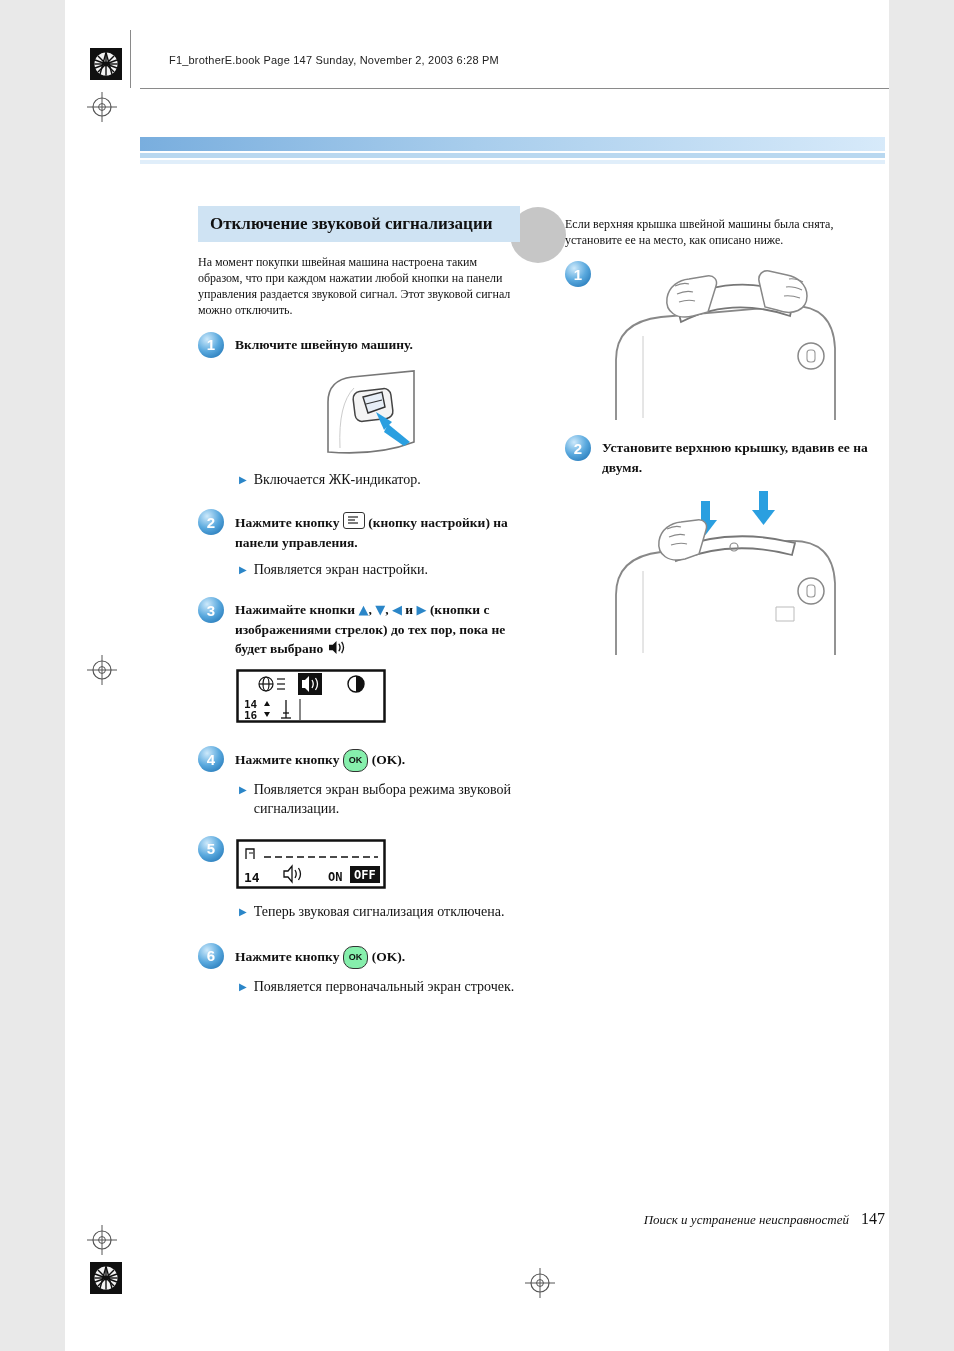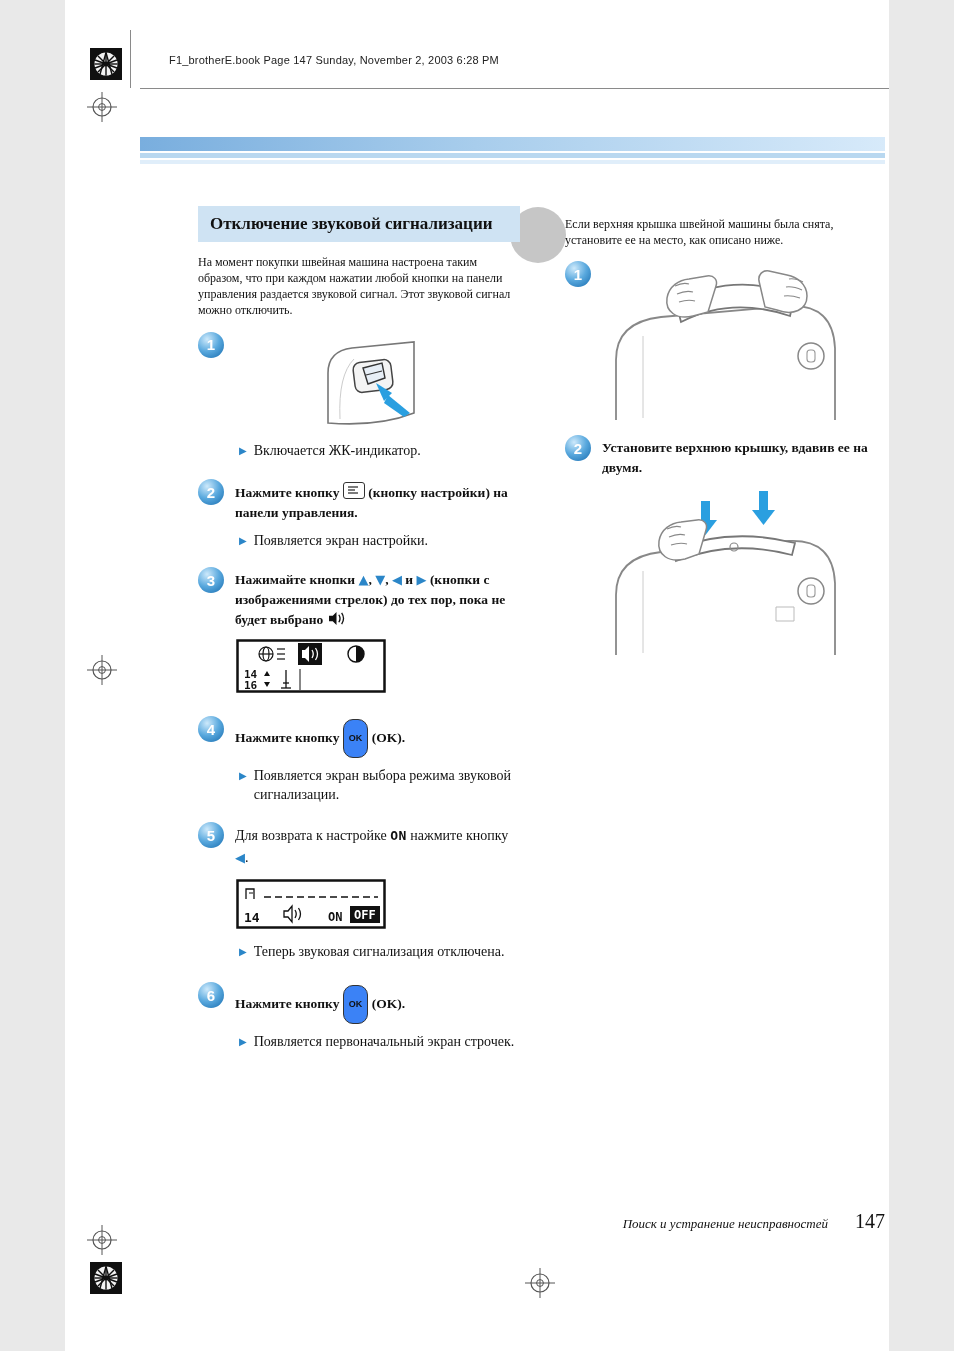--- a/index.html
+++ b/index.html
@@ -44,38 +44,38 @@
   .result{display:flex;gap:7px;margin:9px 0 0 41px;font-size:14px;line-height:1.35;}
   .tri-bullet{color:#2b86c8;font-family:"DejaVu Sans",sans-serif;font-size:10px;
     flex:0 0 auto;padding-top:2px;}
 
   .bt{color:#2b86c8;font-family:"DejaVu Sans",sans-serif;font-size:13px;}
   .lcdfont{font-family:"DejaVu Sans Mono",monospace;font-weight:bold;font-size:13px;letter-spacing:.5px;}
 
   .key-btn{display:inline-block;width:20px;height:15px;border:1.5px solid #333;border-radius:3px;
     vertical-align:-2px;background:#fff;position:relative;}
   .key-btn svg{position:absolute;left:3px;top:2px;}
-  .key-oval{display:inline-block;border:1.6px solid #333;border-radius:10px;padding:12px 5px;
-    font:bold 9px "Liberation Sans",sans-serif;vertical-align:1px;background:#3b82f6;line-height:13px;}
+  .key-oval{display:inline-block;border:1.6px solid #333;border-radius:10px;padding:4px 5px;
+    font:bold 9px "Liberation Sans",sans-serif;vertical-align:1px;background:#86efac;line-height:13px;}
 
   .fig{display:block;}
   .fig-switch{margin:10px 0 4px 120px;}
   .fig-lcd{margin:10px 0 2px 38px;}
   .fig-machine{margin:10px 0 2px 16px;}
 
   .mt16{margin-top:16px;} .mt20{margin-top:20px;} .mt22{margin-top:22px;}
   .mt24{margin-top:24px;} .mt26{margin-top:26px;} .mt14{margin-top:14px;}
 
   .chapter-dot{position:absolute;left:842px;top:548px;width:88px;height:88px;border-radius:50%;
     background:#b5b5b5;display:flex;align-items:center;justify-content:center;}
   .chapter-dot span{color:#fff;font:bold 44px "Liberation Serif",serif;}
 
   .footer{position:absolute;left:420px;top:1210px;width:400px;text-align:right;}
   .footer .sec{font-style:italic;font-size:13px;}
-  .footer .pg{font-size:20px;margin-left:23px;text-align:center;}
+  .footer .pg{font-size:16px;margin-left:8px;text-align:center;}
 </style>
 </head>
 <body>
 
 <div class="page">
 
   <svg class="mark" style="left:25px;top:48px" width="32" height="32">
     <rect width="32" height="32" fill="#101010"></rect>
       <circle cx="16" cy="16" r="11.5" fill="#f2f2f2"></circle>
     <g stroke="#101010" stroke-width="1.4">
@@ -197,20 +197,21 @@
 
     <div class="title-wrap">
       <div class="gray-dot l"></div>
       <div class="sec-title">Отключение звуковой сигнализации</div>
     </div>
 
     <div class="intro">На момент покупки швейная машина настроена таким образом, что при каждом нажатии любой кнопки на панели управления раздается звуковой сигнал. Этот звуковой сигнал можно отключить.</div>
 
     <div class="step mt16">
       <div class="badge">1</div>
+      <div class="step-text">Включите швейную машину.</div>
     </div>
 
     <svg class="fig fig-switch" width="100" height="98" viewBox="0 0 100 98">
       <path d="M10 88 V38 Q10 16 34 13 L96 7 V78 Q60 92 10 88 Z" fill="#fff" stroke="#777" stroke-width="1.6"></path>
       <path d="M22 84 Q20 40 36 24" fill="none" stroke="#ccc" stroke-width="1"></path>
       <rect x="36" y="26" width="38" height="30" rx="7" fill="#f4f4f4" stroke="#444" stroke-width="1.5" transform="rotate(-7 55 41)"></rect>
       <polygon points="45,33 64,28 67,43 50,49" fill="#e7eef6" stroke="#333" stroke-width="1.4"></polygon>
       <line x1="48" y1="40" x2="64" y2="36" stroke="#333" stroke-width="1.1"></line>
       <g>
         <polygon points="58,48 74,58 66,66" fill="#2a9fe0"></polygon>
@@ -298,26 +299,20 @@
         <span>(OK).</span>
       </div>
     </div>
     <div class="result">
       <span class="tri-bullet">▶</span>
       <span>Появляется экран выбора режима звуковой сигнализации.</span>
     </div>
 
     <div class="step mt20">
       <div class="badge">5</div>
-      <div class="step-note">
-        <span>Для возврата к настройке</span>
-        <span class="lcdfont">ON</span>
-        <span>нажмите кнопку</span>
-        <span class="bt">◀</span><span>.</span>
-      </div>
     </div>
 
     <svg class="fig fig-lcd" width="150" height="50" viewBox="0 0 150 50">
       <rect x="1.5" y="1.5" width="147" height="47" fill="#fff" stroke="#111" stroke-width="2.5"></rect>
       <g stroke="#111" stroke-width="1.3" fill="none">
         <path d="M10 20 V10 h8 v10"></path>
           <path d="M13 14 h4" stroke-width="1"></path>
       </g>
       <line x1="28" y1="18" x2="142" y2="18" stroke="#111" stroke-width="1.3" stroke-dasharray="7 4"></line>
       <text x="8" y="43" font-family="DejaVu Sans Mono, monospace" font-size="13" font-weight="bold" fill="#111">14</text>

